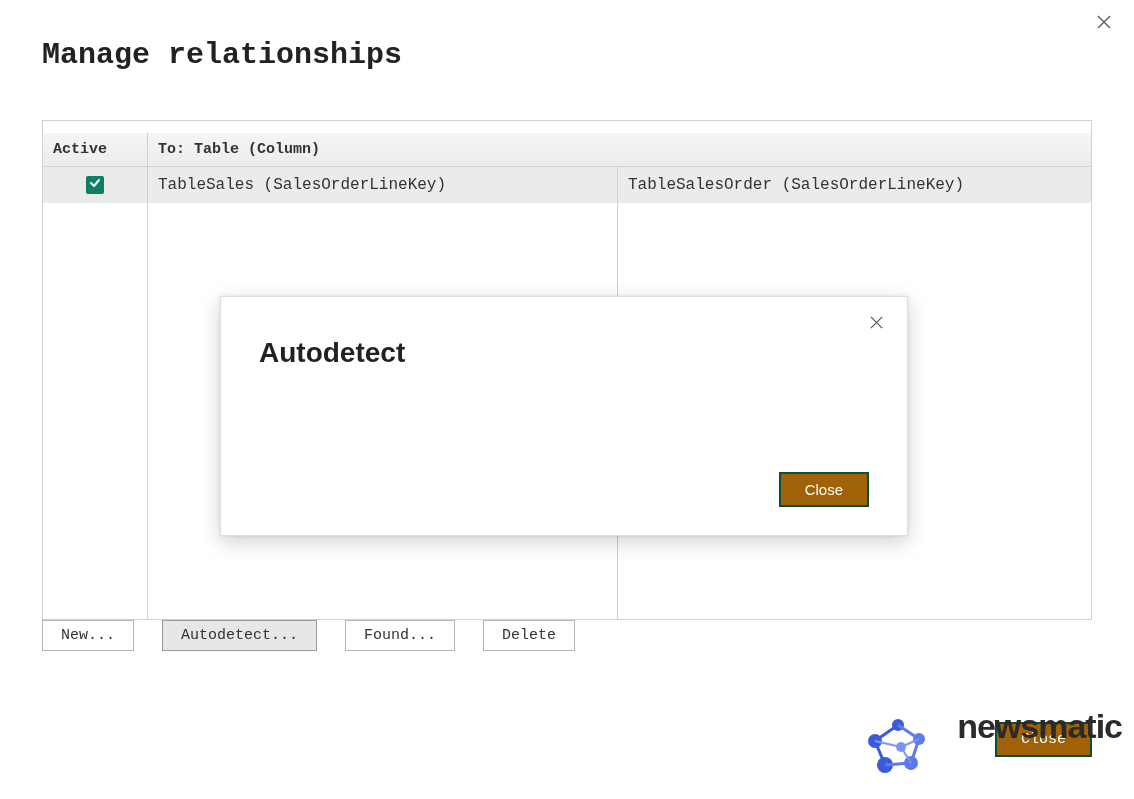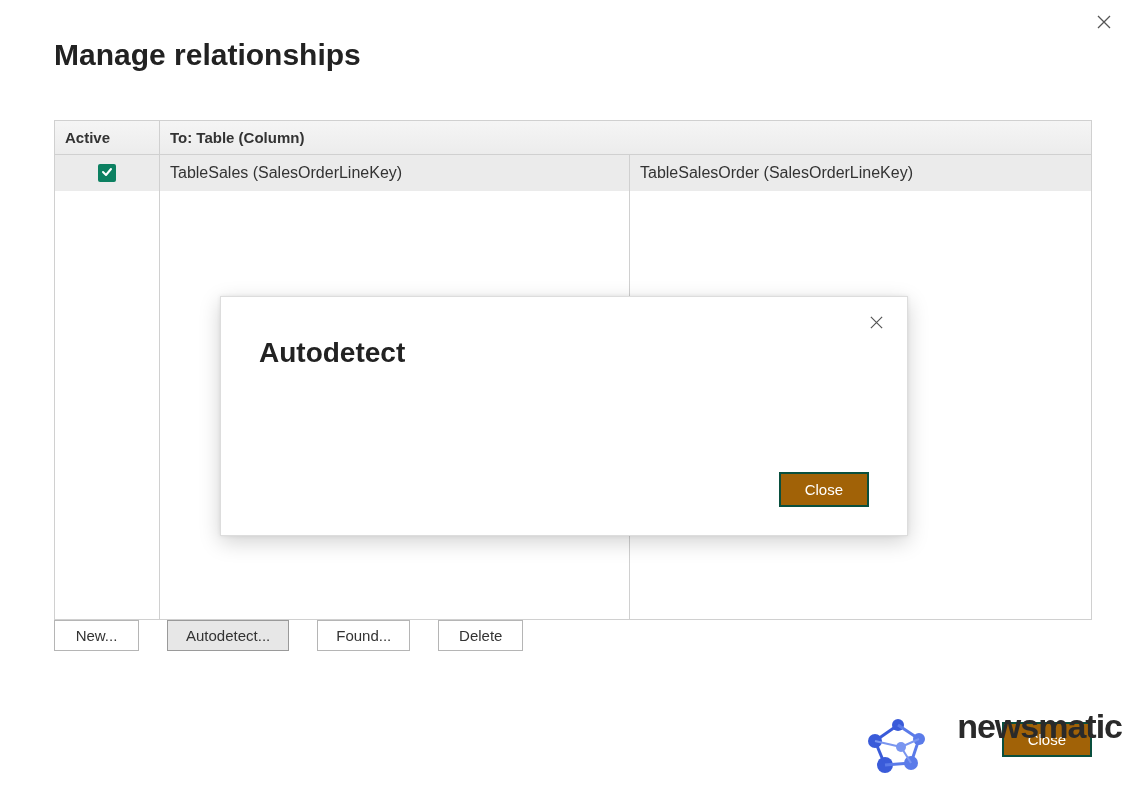--- a/index.html
+++ b/index.html
@@ -11,22 +11,23 @@
       font-family: "Segoe UI", Arial, sans-serif;
       background: #ffffff;
       width: 1134px;
       height: 799px;
       position: relative;
       overflow: hidden;
     }
     .window {
       width: 100%;
       height: 100%;
-      padding: 30px 42px 30px 54px;
+      padding: 30px 42px 30px 42px;
       position: relative;
+      font-family: Liberation Mono, monospace;
     }
     .window-close {
       position: absolute;
       top: 14px;
       right: 20px;
       width: 20px;
       height: 20px;
       cursor: pointer;
       color: #555;
       display: flex;
@@ -47,20 +48,21 @@
     .table-container {
       border: 1px solid #d0d0d0;
       height: 500px;
       display: flex;
       flex-direction: column;
     }
     .table-header {
       display: flex;
       background: linear-gradient(#f5f5f5, #ececec);
       border-bottom: 1px solid #d0d0d0;
+      margin-top: 12px;
     }
     .th {
       padding: 8px 10px;
       font-weight: 600;
       font-size: 15px;
       color: #333;
       border-right: 1px solid #d0d0d0;
     }
     .th:last-child { border-right: none; }
     .col-active { width: 105px; text-align: left; }

